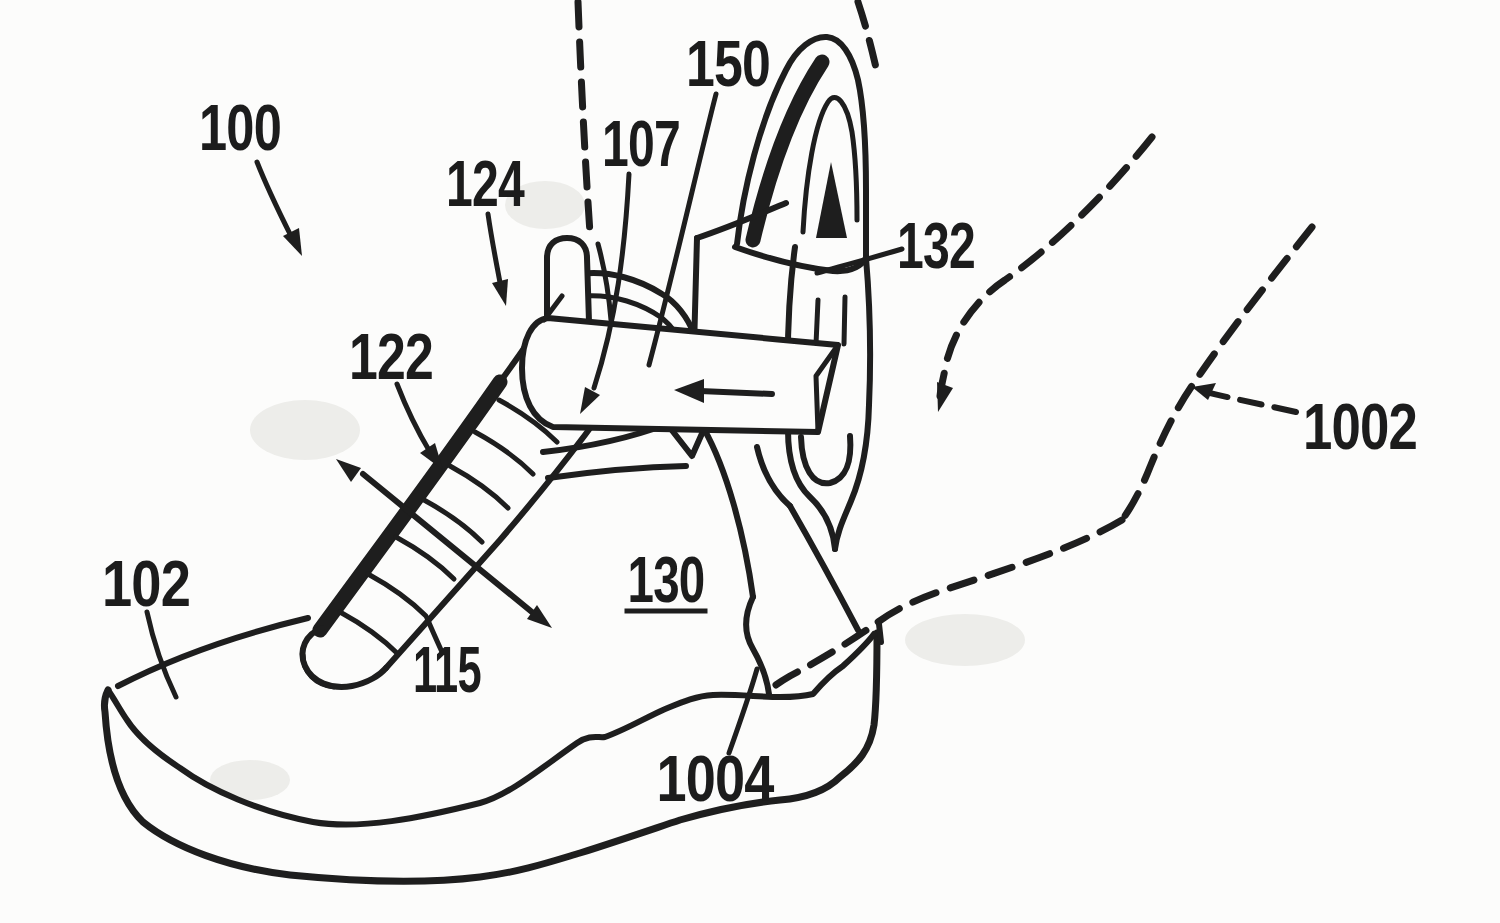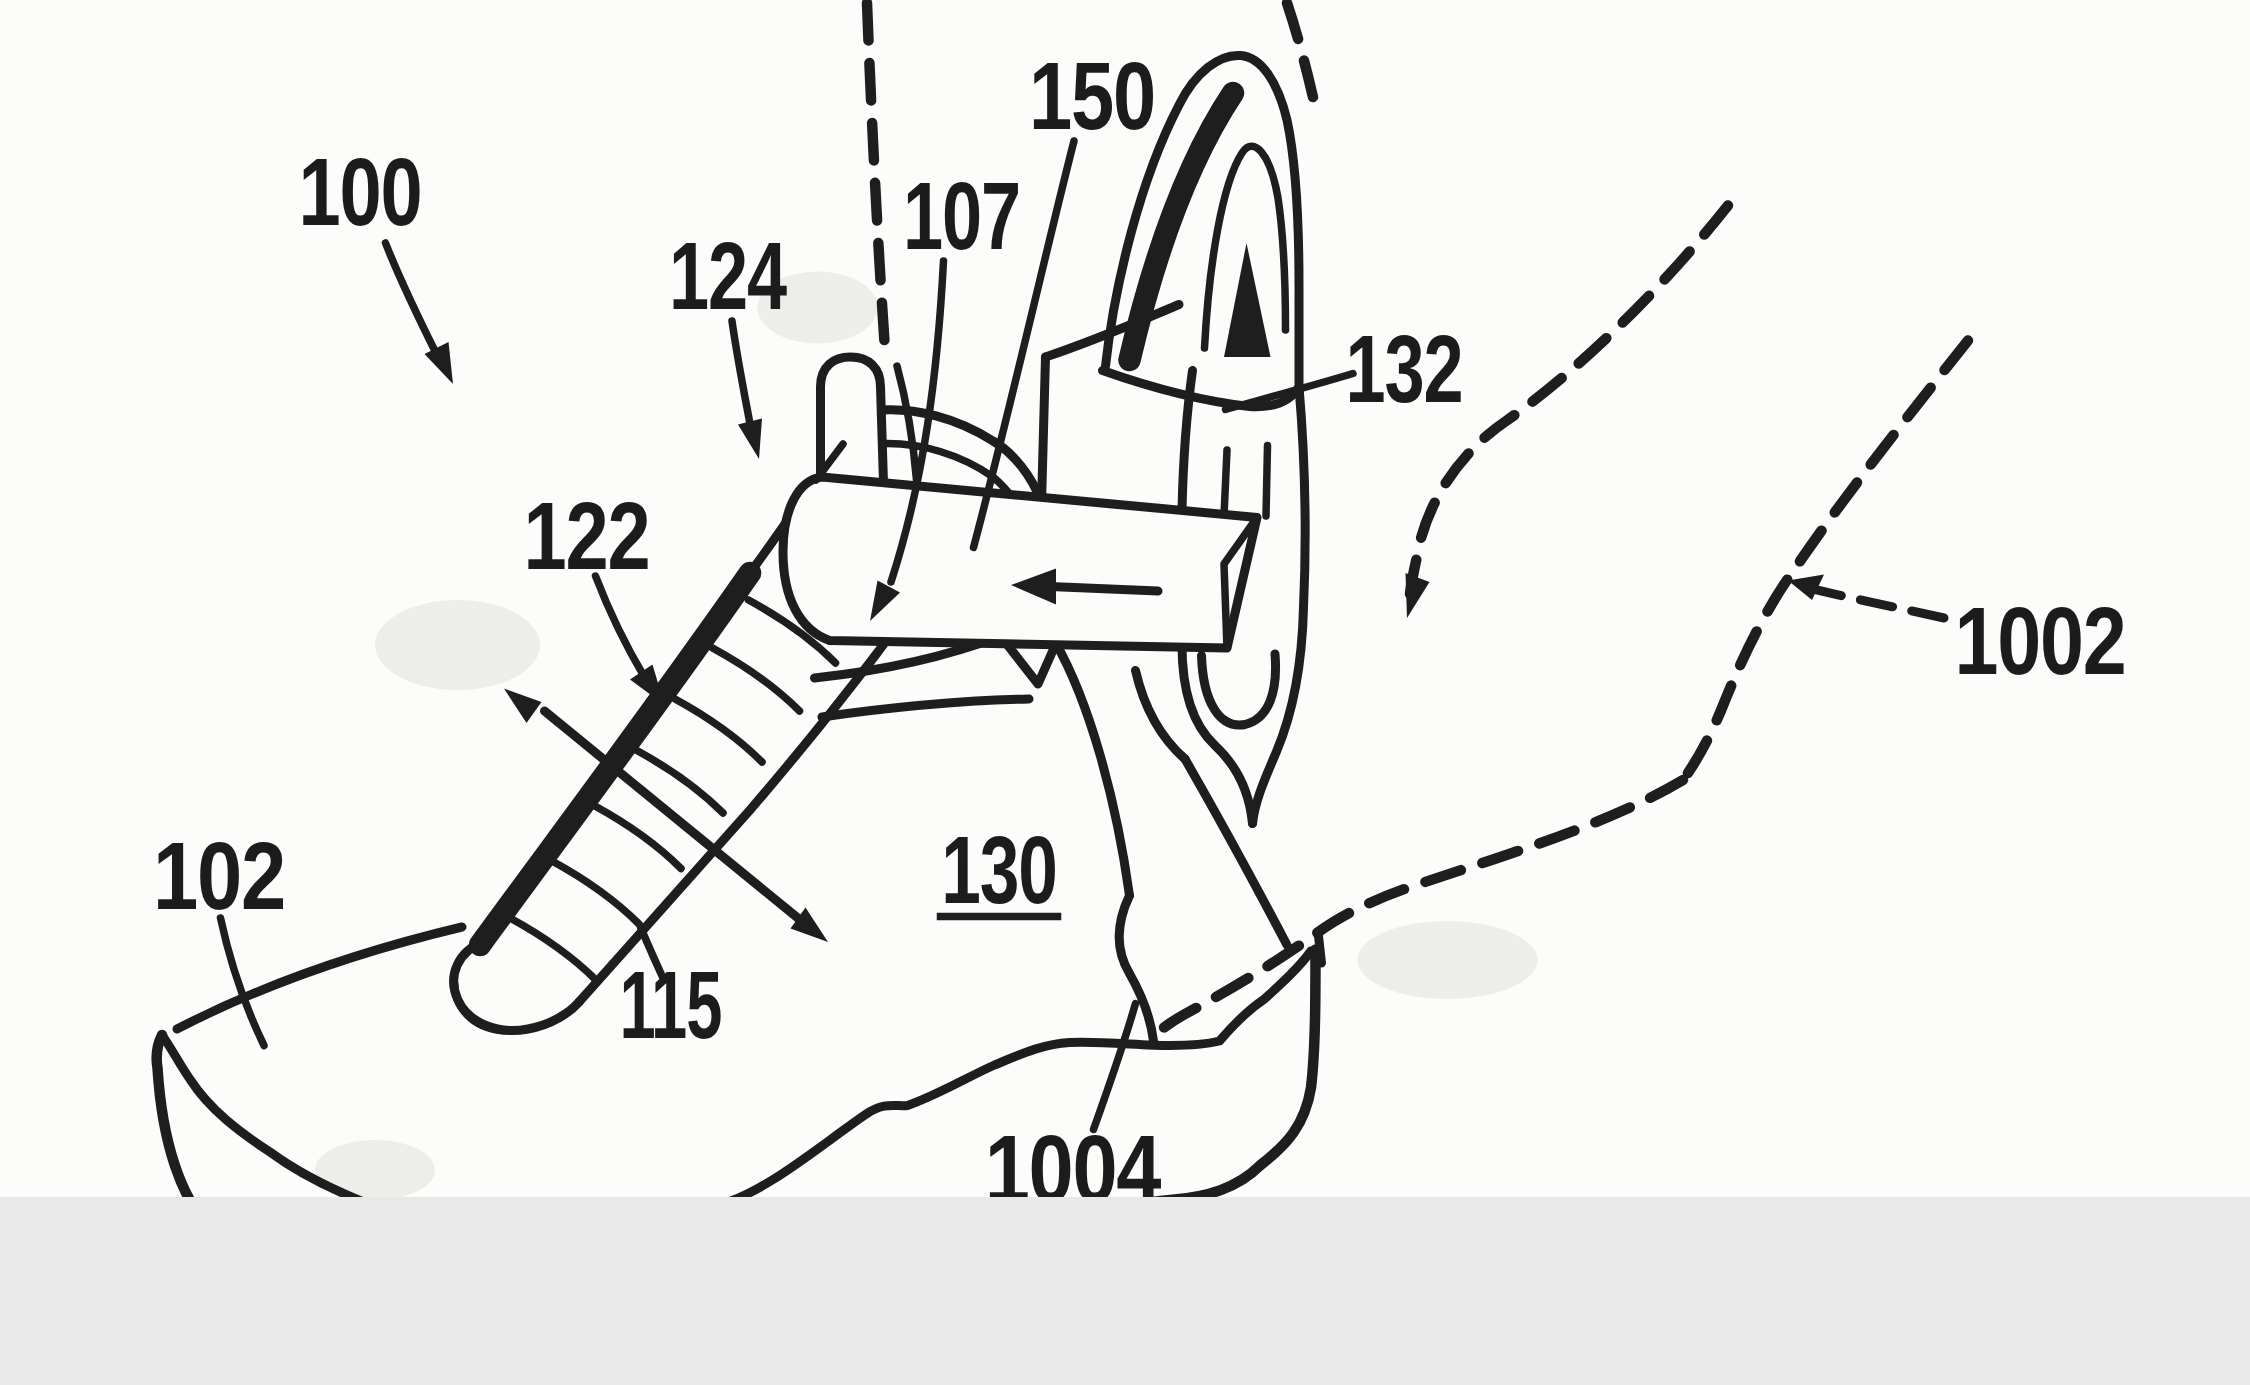--- a/index.html
+++ b/index.html
@@ -1,17 +1,17 @@
 <!DOCTYPE html>
 <html><head>
 <meta charset="utf-8">
 <style>
   html,body{margin:0;padding:0;background:#e8e8e8;}
   .page{
-    position:relative;width:1500px;height:798px;margin:0 auto;
+    position:relative;width:1500px;height:923px;margin:0 auto;
     background:#fcfcfb;overflow:hidden;
     font-family:"Liberation Sans", sans-serif;
   }
   svg{display:block;width:1500px;height:923px;}
   .ink{stroke:#1e1e1e;fill:none;stroke-linecap:round;stroke-linejoin:round;}
   .w6{stroke-width:6;} .w5{stroke-width:5;} .w7{stroke-width:7;}
   .dash{stroke-dasharray:25 15;}
   .fillink{fill:#1e1e1e;stroke:none;}
   .white{fill:#fcfcfb;}
   .reflabel{

